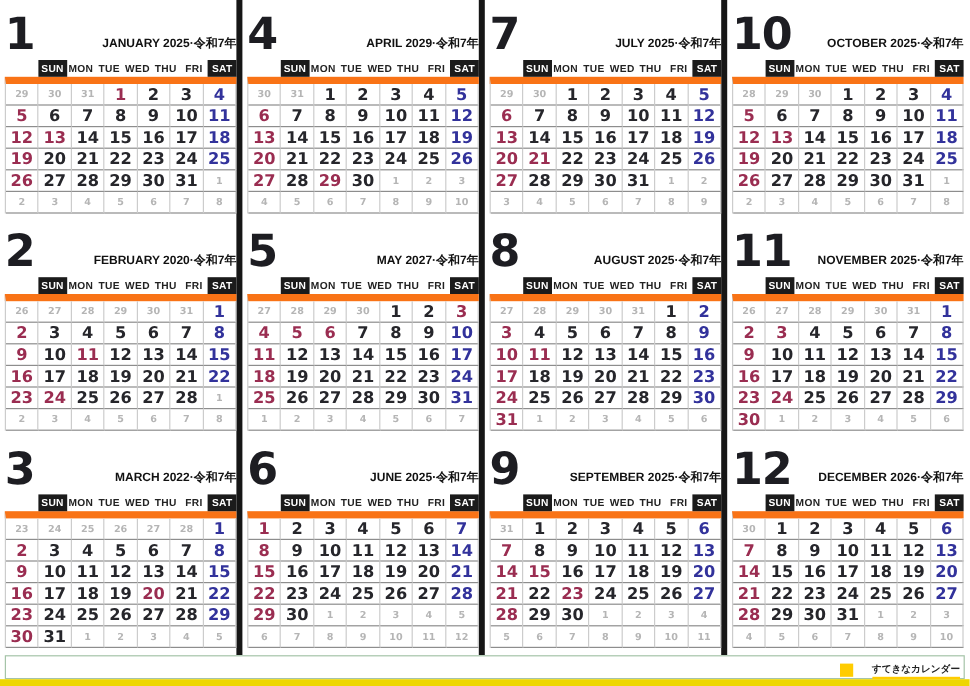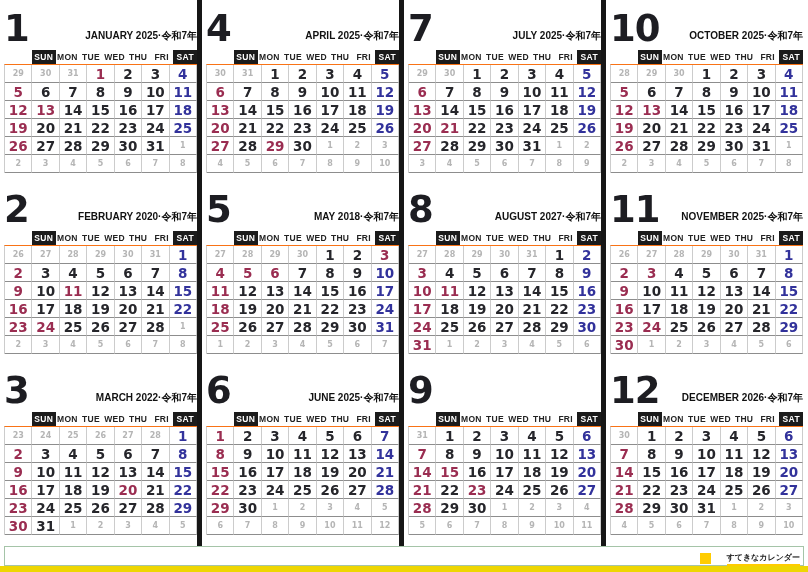--- a/index.html
+++ b/index.html
@@ -29,21 +29,21 @@
     font-family:"Liberation Sans",sans-serif;white-space:nowrap;
   }
   .dow-row{display:flex;height:14px;padding-left:28px;}
   .dow{
     flex:1;text-align:center;font-size:8.5px;font-weight:bold;color:#222;
     line-height:14px;font-family:"Liberation Sans",sans-serif;letter-spacing:.3px;
   }
   .dow.dark{background:var(--header-bg,#1b1b1b);color:#fff;}
   .days{
     display:grid;grid-template-columns:repeat(7,1fr);
-    border-top:1px solid #f97316;border-left:1px solid #cccccc;
+    border-top:6px solid #f97316;border-left:1px solid #cccccc;
   }
   .cell{
     height:18px;box-sizing:border-box;
     border-right:1px solid #cccccc;border-bottom:1px solid #8d8d8d;
     display:flex;align-items:center;justify-content:center;
     font-weight:bold;font-size:13.5px;color:var(--weekday,#26262b);
     font-family:"DejaVu Sans",sans-serif;
   }
   .cell.adj{font-size:8px;color:var(--adjacent,#b5b5b5);}
   .cell.sun{color:var(--sun-red,#9a2d51);}
@@ -249,21 +249,21 @@
             <div class="cell adj">3</div>
             <div class="cell adj">4</div>
             <div class="cell adj">5</div>
           </div>
         </div>
       </div>
       <div class="cal-col">
         <div class="month">
           <div class="month-head">
             <div class="month-num">4</div>
-            <div class="month-title">APRIL 2025·令和7年</div>
+            <div class="month-title">APRIL 2029·令和7年</div>
           </div>
           <div class="dow-row">
             <div class="dow dark">SUN</div>
             <div class="dow">MON</div>
             <div class="dow">TUE</div>
             <div class="dow">WED</div>
             <div class="dow">THU</div>
             <div class="dow">FRI</div>
             <div class="dow dark">SAT</div>
           </div>
@@ -308,21 +308,21 @@
             <div class="cell adj">6</div>
             <div class="cell adj">7</div>
             <div class="cell adj">8</div>
             <div class="cell adj">9</div>
             <div class="cell adj">10</div>
           </div>
         </div>
         <div class="month">
           <div class="month-head">
             <div class="month-num">5</div>
-            <div class="month-title">MAY 2018·令和7年</div>
+            <div class="month-title">MAY 2027·令和7年</div>
           </div>
           <div class="dow-row">
             <div class="dow dark">SUN</div>
             <div class="dow">MON</div>
             <div class="dow">TUE</div>
             <div class="dow">WED</div>
             <div class="dow">THU</div>
             <div class="dow">FRI</div>
             <div class="dow dark">SAT</div>
           </div>
@@ -487,21 +487,21 @@
             <div class="cell adj">5</div>
             <div class="cell adj">6</div>
             <div class="cell adj">7</div>
             <div class="cell adj">8</div>
             <div class="cell adj">9</div>
           </div>
         </div>
         <div class="month">
           <div class="month-head">
             <div class="month-num">8</div>
-            <div class="month-title">AUGUST 2027·令和7年</div>
+            <div class="month-title">AUGUST 2025·令和7年</div>
           </div>
           <div class="dow-row">
             <div class="dow dark">SUN</div>
             <div class="dow">MON</div>
             <div class="dow">TUE</div>
             <div class="dow">WED</div>
             <div class="dow">THU</div>
             <div class="dow">FRI</div>
             <div class="dow dark">SAT</div>
           </div>
@@ -546,20 +546,21 @@
             <div class="cell adj">2</div>
             <div class="cell adj">3</div>
             <div class="cell adj">4</div>
             <div class="cell adj">5</div>
             <div class="cell adj">6</div>
           </div>
         </div>
         <div class="month">
           <div class="month-head">
             <div class="month-num">9</div>
+            <div class="month-title">SEPTEMBER 2025·令和7年</div>
           </div>
           <div class="dow-row">
             <div class="dow dark">SUN</div>
             <div class="dow">MON</div>
             <div class="dow">TUE</div>
             <div class="dow">WED</div>
             <div class="dow">THU</div>
             <div class="dow">FRI</div>
             <div class="dow dark">SAT</div>
           </div>

